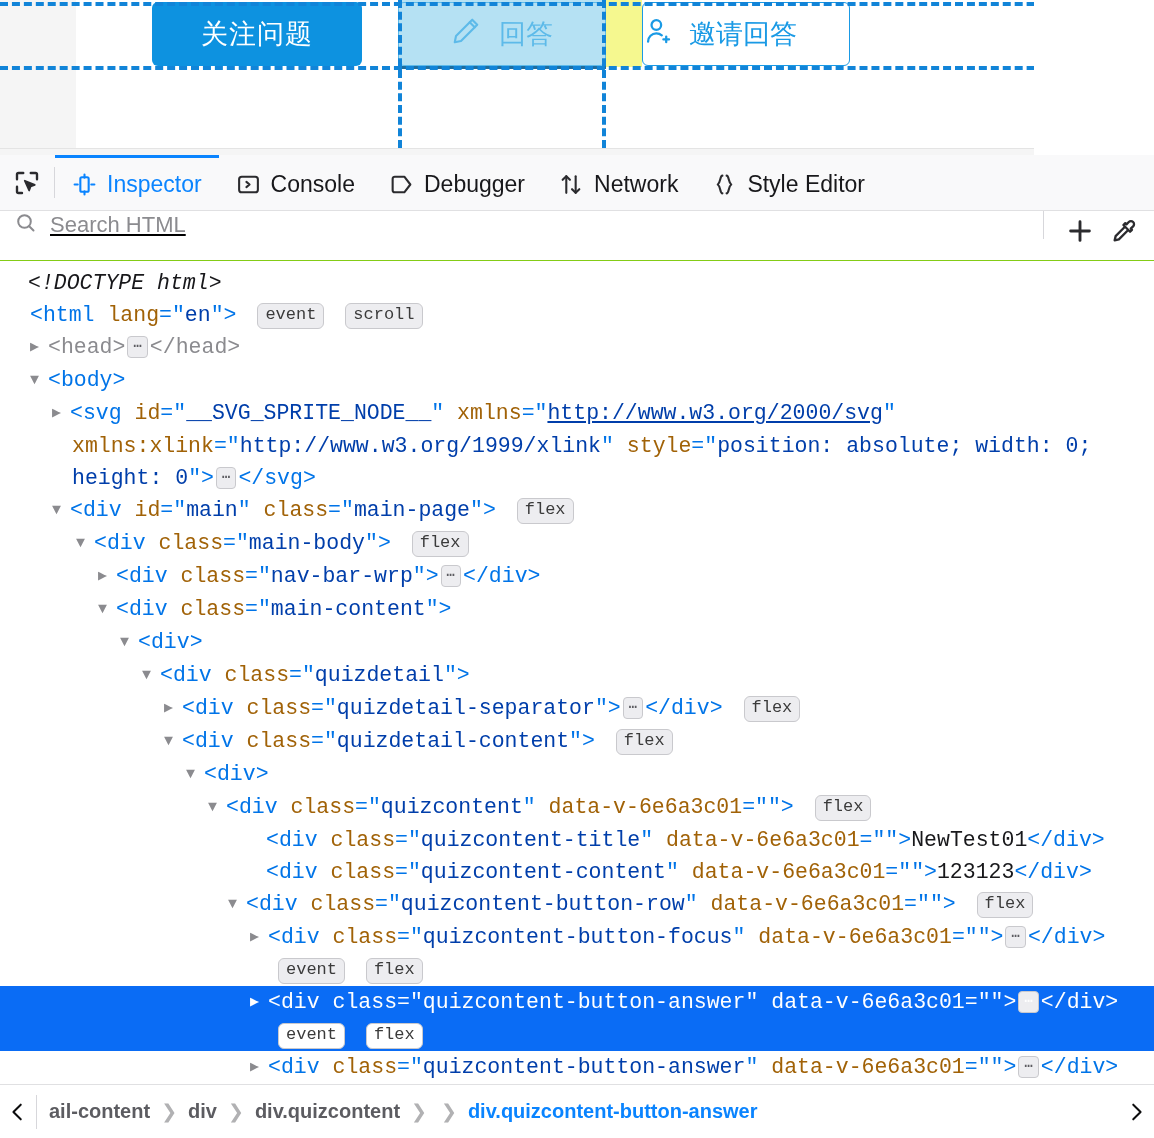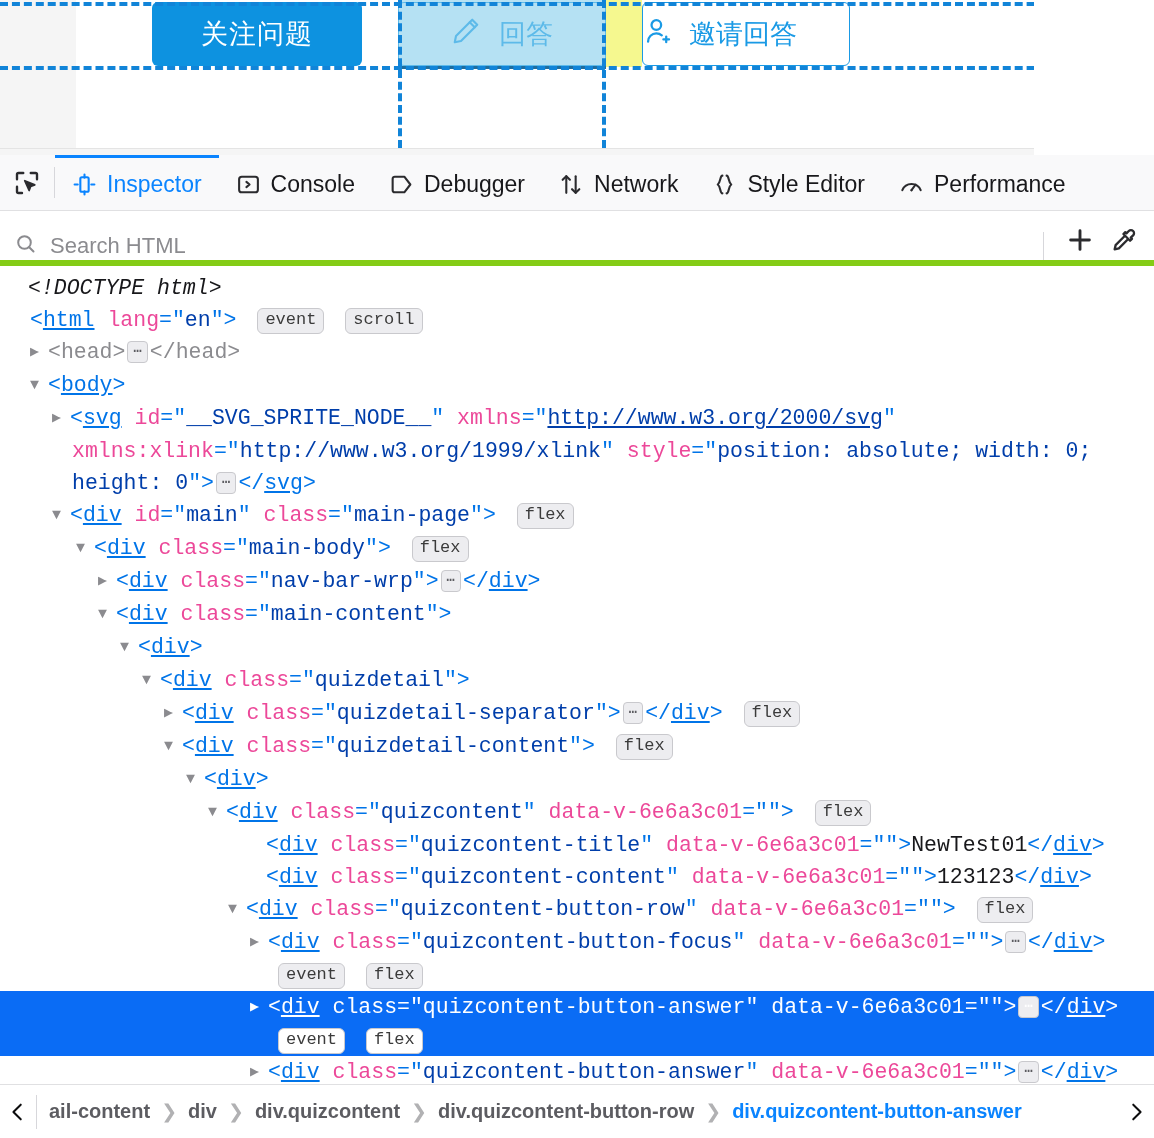--- a/index.html
+++ b/index.html
@@ -208,24 +208,25 @@
     color: #0a84ff;
     border-top: 3px solid #0a84ff;
   }
   .dt-tab .ticon { display: flex; align-items: center; }
 
   
   .dt-searchbar {
     height: 49px;
     min-height: 49px;
     background: #ffffff;
-    border-bottom: 6px solid #84cc16;
-    display: flex;
-    align-items: flex-end;
+    border-bottom: 1px solid #84cc16;
+    display: flex;
+    align-items: flex-start;
     padding: 0 8px 0 14px;
+    text-decoration: underline;
   }
   .search-wrap {
     display: flex;
     align-items: center;
     gap: 10px;
     flex: 1 1 auto;
     min-width: 0;
   }
   .search-input {
     border: none;
@@ -284,23 +285,23 @@
     width: 18px;
     color: #8b8b8f;
     text-align: left;
     font-size: 15px;
     cursor: pointer;
     vertical-align: 2px;
   }
   .twisty.open::before { content: "\25BC"; }
   .twisty.closed::before { content: "\25B6"; }
   .twisty.none::before { content: ""; }
-  .tag { color: #0074e8; text-decoration: underline; }
+  .tag { color: #0074e8; }
   .punct { color: #0074e8; }
-  .attr { color: #ec4899; }
+  .attr { color: #a16207; }
   .val { color: #003eaa; }
   .text { color: #18181b; }
   .doctype { color: #18181b; font-style: italic; }
   .dim { color: #8b8b8f; }
   .ellipsis {
     display: inline-block;
     background: #ededf0;
     border: 1px solid #c9c9cd;
     border-radius: 4px;
     color: #5c5c61;
@@ -485,30 +486,20 @@
       <div class="dt-tab">
         <span class="ticon">
           <svg width="25" height="25" viewBox="0 0 24 24" fill="none" stroke="#2b2b2e" stroke-width="2" stroke-linecap="round" stroke-linejoin="round">
             <path d="M10 3.5C7.5 3.5 8.5 10 5.5 12c3 2 2 8.5 4.5 8.5"></path>
             <path d="M14 3.5c2.5 0 1.5 6.5 4.5 8.5-3 2-2 8.5-4.5 8.5"></path>
           </svg>
         </span>
         <span>Style Editor</span>
       </div>
 
-      <div class="dt-tab">
-        <span class="ticon">
-          <svg width="25" height="25" viewBox="0 0 24 24" fill="none" stroke="#2b2b2e" stroke-width="2" stroke-linecap="round" stroke-linejoin="round">
-            <path d="M3.2 17.5a9.5 9.5 0 0 1 17.6 0"></path>
-            <path d="M12 17.5l4-5.5"></path>
-            <circle cx="12" cy="17.6" r="1.1" fill="#2b2b2e" stroke="none"></circle>
-          </svg>
-        </span>
-        <span>Performance</span>
-      </div>
 
     </div>
   </div>
 
   <div class="dt-searchbar">
     <div class="search-wrap">
       <span>
         <svg width="24" height="24" viewBox="0 0 24 24" fill="none" stroke="#8b8b8f" stroke-width="2" stroke-linecap="round">
           <circle cx="10.5" cy="10.5" r="6.3"></circle>
           <path d="M15.2 15.2l4.3 4.3"></path>
@@ -673,21 +664,20 @@
       </svg>
     </div>
     <div class="bc-divider"></div>
     <div class="bc-items">
       <span class="bc-item">ail-content</span>
       <span class="bc-sep">❯</span>
       <span class="bc-item">div</span>
       <span class="bc-sep">❯</span>
       <span class="bc-item">div.quizcontent</span>
       <span class="bc-sep">❯</span>
-      <span class="bc-item">div.quizcontent-button-row</span>
       <span class="bc-sep">❯</span>
       <span class="bc-item current">div.quizcontent-button-answer</span>
     </div>
     <div class="bc-scroll-btn">
       <svg width="22" height="22" viewBox="0 0 24 24" fill="none" stroke="#0c0c0d" stroke-width="2.2" stroke-linecap="round" stroke-linejoin="round">
         <path d="M9 4l8 8-8 8"></path>
       </svg>
     </div>
   </div>
 

